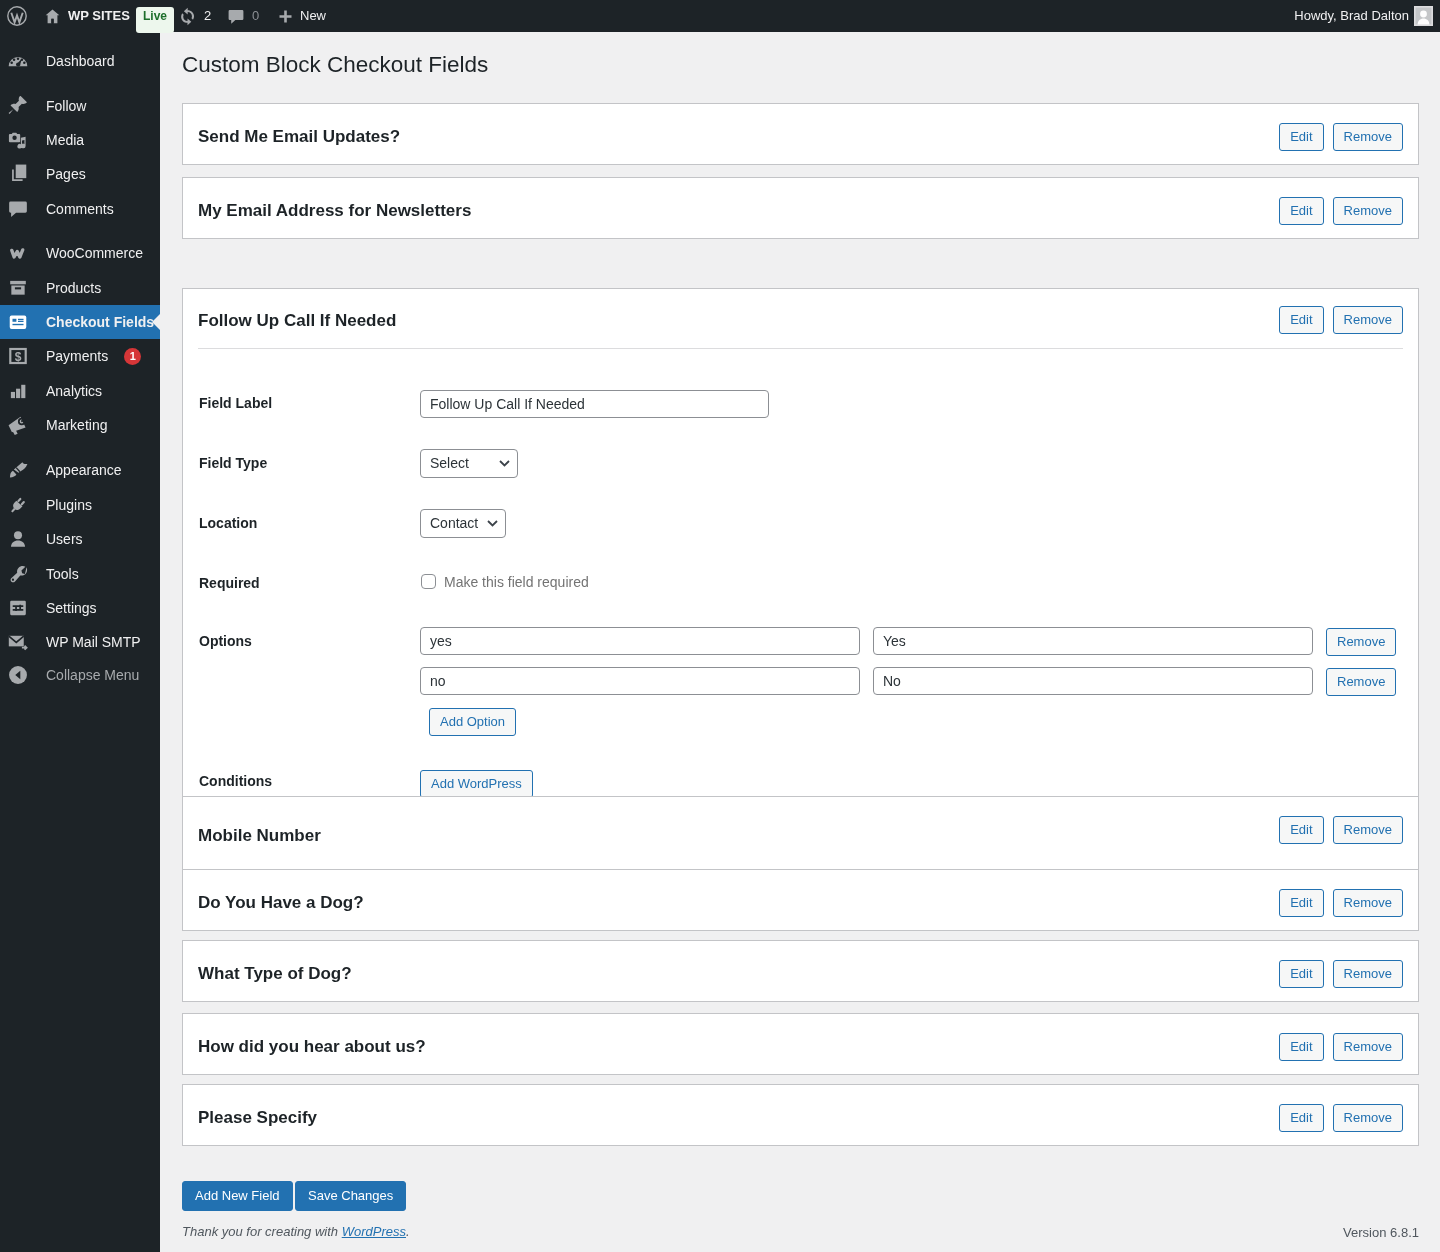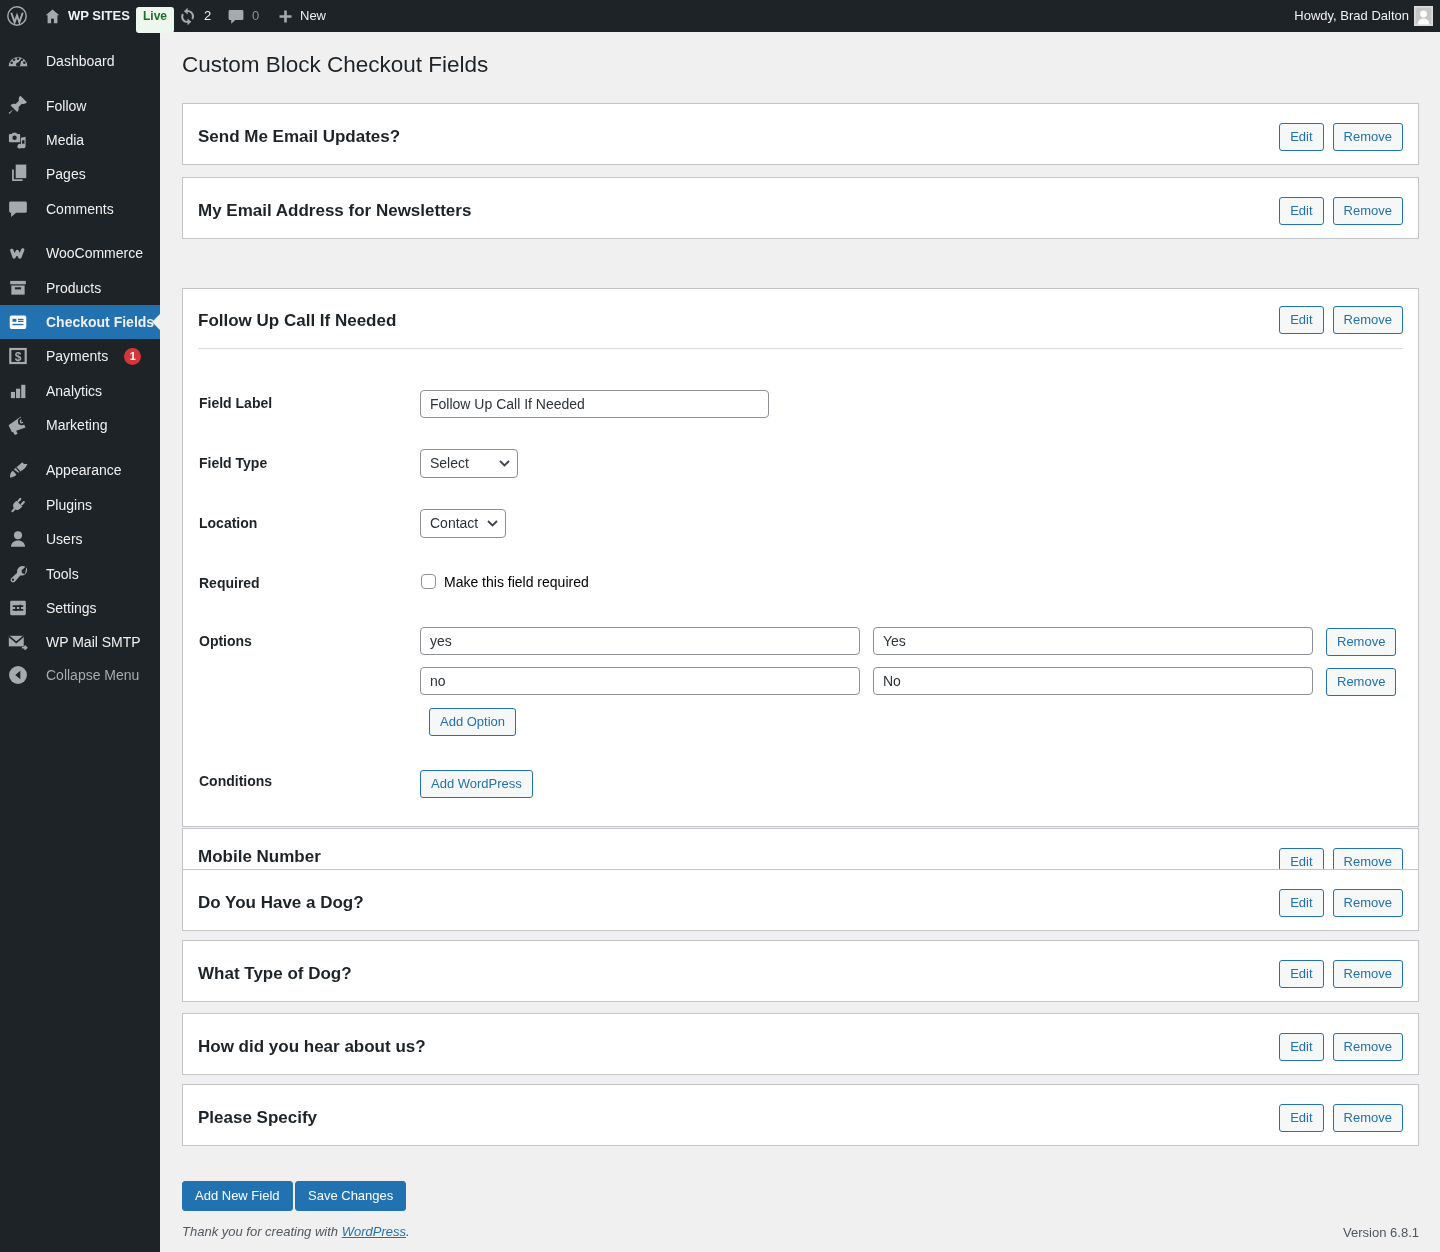--- a/index.html
+++ b/index.html
@@ -38,21 +38,21 @@
 
 #box3 { top:216px; height:539px;margin-top:40px; }
 #box3 .hdr-h2 { position:absolute; left:15px; top:18px; height:28px; display:flex; align-items:center; font-size:17px; font-weight:700; color:#1d2327; }
 #box3 .hdr-btns { position:absolute; right:15px; top:17px; }
 #box3 hr { position:absolute; left:15px; right:15px; top:59px; border:0; border-top:1px solid #dcdcde; }
 .flabel { position:absolute; left:16px; font-size:14px; font-weight:700; color:#1d2327; }
 .tinput { position:absolute; height:28px; border:1px solid #8c8f94; border-radius:4px; background:#fff; color:#2c3338; font-size:14px; line-height:26px; padding:0 9px; white-space:nowrap; overflow:hidden; }
 .sel { position:absolute; height:29px; border:1px solid #8c8f94; border-radius:4px; background:#fff; color:#2c3338; font-size:14px; line-height:27px; padding:0 0 0 9px; }
 .sel svg { position:absolute; right:7px; top:10px; }
 .cb { position:absolute; width:15px; height:15px; border:1px solid #8c8f94; border-radius:4px; background:#fff; }
-.ptext { position:absolute; font-size:14px; color:#000000; }
+.ptext { position:absolute; font-size:14px; color:#737373; }
 
 
 #footer-left { position:absolute; left:22px; top:1192px; font-size:13px; font-style:italic; color:#50575e; }
 #footer-right { position:absolute; right:21px; top:1193px; font-size:13px; color:#50575e; }
 </style>
 </head>
 <body>
 <div id="page">
 
 <div id="adminbar">
@@ -293,21 +293,21 @@
     <span class="tinput" style="left:690px;top:338px;width:440px">Yes</span>
     <span class="btn" style="position:absolute;left:1143px;top:339px">Remove</span>
     <span class="tinput" style="left:237px;top:378px;width:440px">no</span>
     <span class="tinput" style="left:690px;top:378px;width:440px">No</span>
     <span class="btn" style="position:absolute;left:1143px;top:379px">Remove</span>
     <span class="btn" style="position:absolute;left:237px;top:419px">Add Option</span>
     <span class="flabel" style="top:484px">Conditions</span>
     <span class="btn" style="position:absolute;left:237px;top:481px">Add WordPress</span>
   </div>
 
-  <div class="box" id="box4" style="top:796px;height:53px">
+  <div class="box" id="box4" style="top:764px;height:74px">
     <h2>Mobile Number</h2>
     <span class="btns"><span class="btn">Edit</span><span class="btn">Remove</span></span>
   </div>
   <div class="box" id="box5" style="top:837px;height:62px">
     <h2>Do You Have a Dog?</h2>
     <span class="btns"><span class="btn">Edit</span><span class="btn">Remove</span></span>
   </div>
   <div class="box" id="box6" style="top:908px;height:62px">
     <h2>What Type of Dog?</h2>
     <span class="btns"><span class="btn">Edit</span><span class="btn">Remove</span></span>

